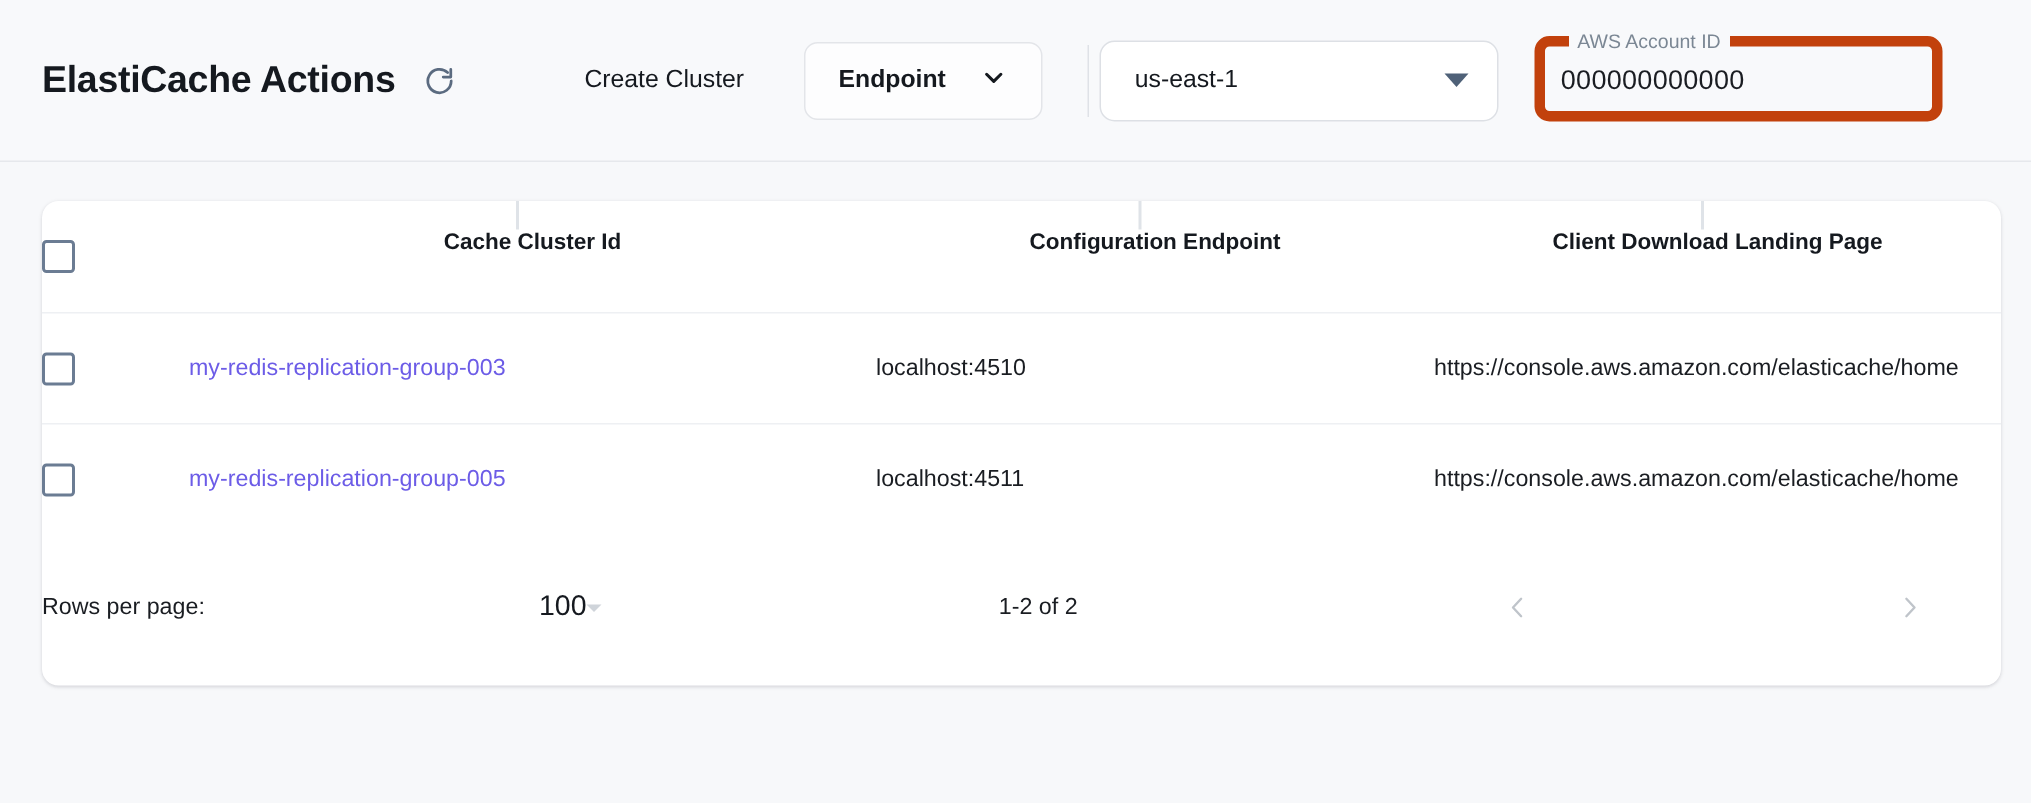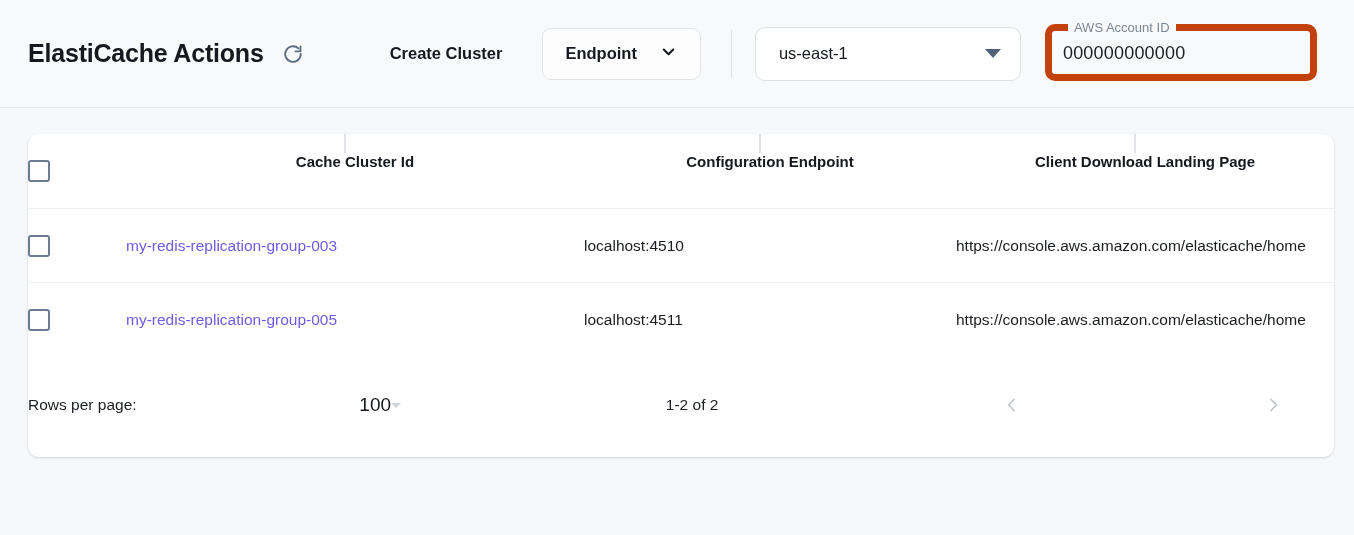--- a/index.html
+++ b/index.html
@@ -46,21 +46,21 @@
     padding: 0;
   }
   .refresh-btn svg { display: block; }
 
   .create-cluster-btn {
     margin-left: 76px;
     border: 0;
     background: transparent;
     font-family: inherit;
     font-size: 16.5px;
-    font-weight: bold;
+    font-weight: normal;
     color: #15191f;
     cursor: pointer;
     padding: 10px 6px;
     white-space: nowrap;
     text-align: center;
   }
 
   .actions-btn {
     margin-left: 34px;
     height: 52px;
@@ -85,21 +85,21 @@
   }
 
   .header-divider {
     width: 1px;
     height: 48px;
     background: #dfe2e7;
     margin-left: 30px;
   }
 
   .region-select {
-    margin-left: 23px;
+    margin-left: 7px;
     width: 266px;
     height: 54px;
     box-sizing: border-box;
     border: 1px solid #dde0e5;
     border-radius: 10px;
     background: #fff;
     display: flex;
     align-items: center;
     justify-content: space-between;
     padding: 0 19px 0 23px;

